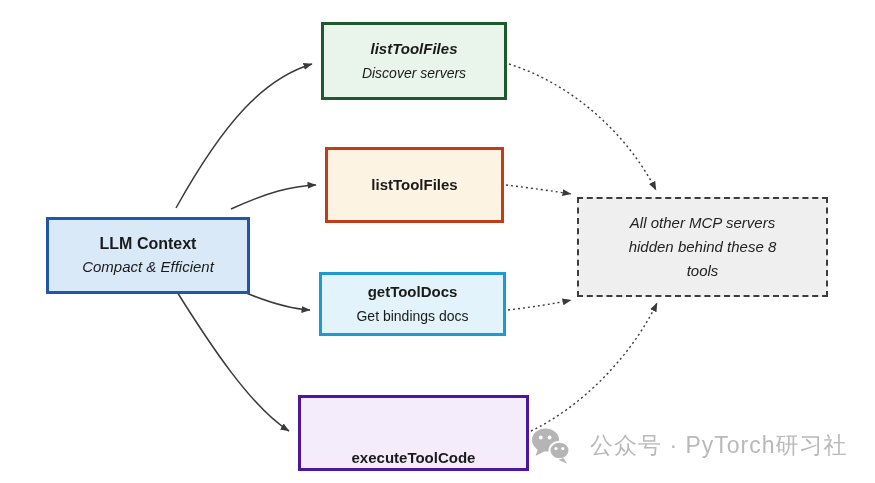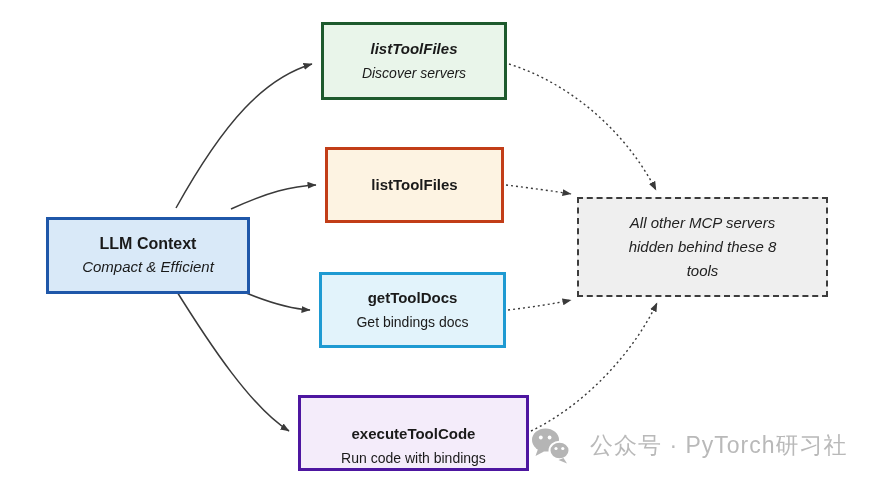--- a/index.html
+++ b/index.html
@@ -39,21 +39,21 @@
   .llm-node {
     left: 46px; top: 209px; width: 204px; height: 77px;
     border-width: 3.5px;
     margin-top: 8px;
   }
   .llm-node .title { font-size: 16px; }
   .llm-node .subtitle { font-style: italic; font-size: 15px; margin-top: 3px; }
 
   .tool-0 { left: 321px; top:  22px; width: 186px; height: 78px; font-style: italic; }
   .tool-1 { left: 325px; top: 147px; width: 179px; height: 76px; }
-  .tool-2 { left: 319px; top: 272px; width: 187px; height: 76px; }
+  .tool-2 { left: 319px; top: 272px; width: 187px; height: 64px; }
   .tool-3 { left: 298px; top: 395px; width: 231px; height: 76px; justify-content: flex-end; }
 
   .mcp-node {
     position: absolute;
     z-index: 2;
     left: 577px; top: 197px; width: 251px; height: 100px;
     border: 2px dashed #3d3d3d;
     display: flex;
     align-items: center;
     justify-content: center;
@@ -123,21 +123,20 @@
     <div class="title">listToolFiles</div>
   </div>
 
   <div class="node tool-2" style="background-color: rgb(226, 243, 251); border-color: rgb(30, 154, 210);">
     <div class="title">getToolDocs</div>
     <div class="subtitle">Get bindings docs</div>
   </div>
 
   <div class="node tool-3" style="background-color: rgb(244, 236, 250); border-color: rgb(77, 22, 160);">
     <div class="title">executeToolCode</div>
-    <div class="subtitle">Run code with bindings</div>
   </div>
 
   <div class="mcp-node" style="background-color: rgb(239, 239, 239); border-color: rgb(61, 61, 61);">
     <div class="mcp-text">All other MCP servers hidden behind these 8 tools</div>
   </div>
 
   <div class="watermark">
     <span style="display:inline-flex;">
       <svg width="40" height="37" viewBox="0 0 40 37">
         <g fill="#b5b5b5">

